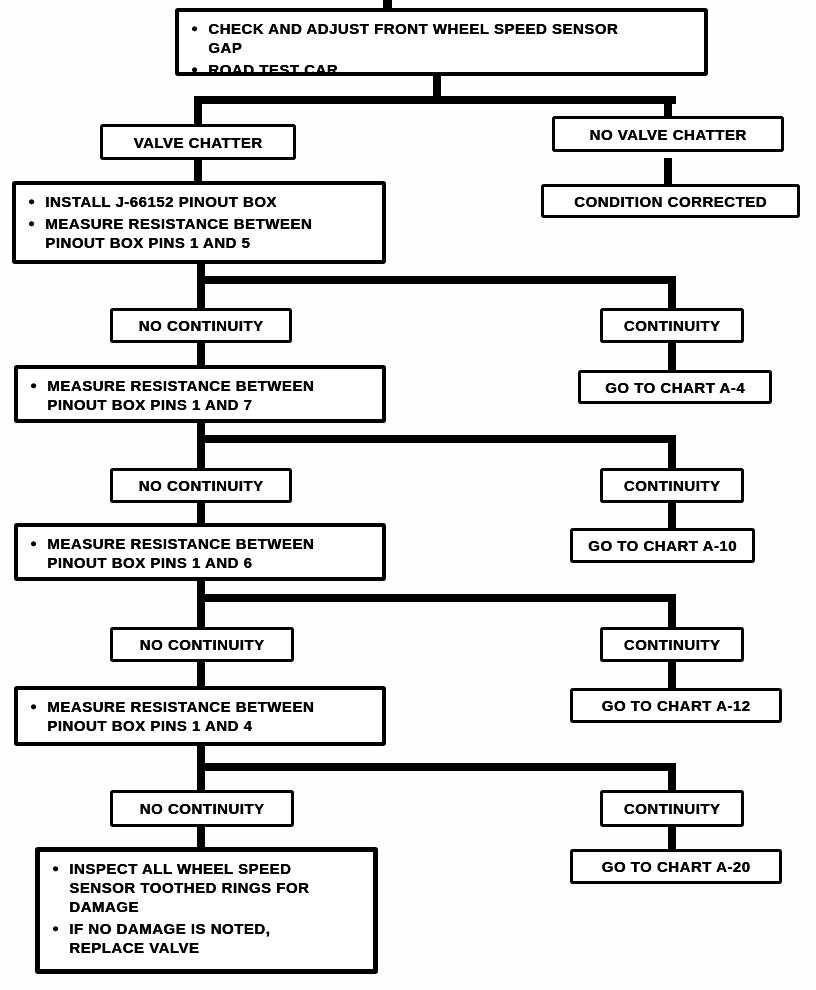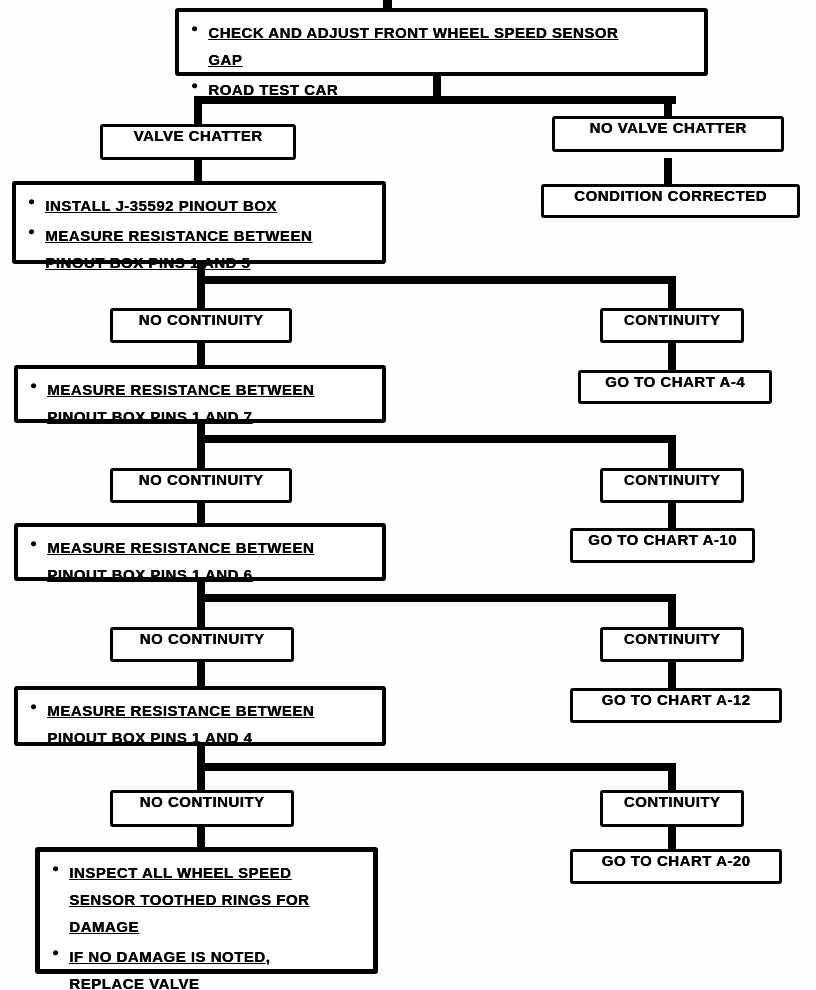--- a/index.html
+++ b/index.html
@@ -5,31 +5,31 @@
   html,body{margin:0;padding:0;background:#ffffff;}
   .stage{
     position:relative;width:816px;height:990px;background:#fefefe;
     font-family:"Liberation Sans", sans-serif;color:#000;overflow:hidden;
   }
   .box{
     position:absolute;box-sizing:border-box;background:#fff;border:3px solid #000;
     border-radius:3px;font-weight:700;
   }
   .label{
-    display:flex;align-items:flex-start;justify-content:center;
+    display:flex;align-items:center;justify-content:center;
     font-size:15px;letter-spacing:.5px;white-space:nowrap;
     text-shadow:.4px 0 0 #000;
   }
   .bullets{
     border-width:4px;padding:7px 8px 6px 12px;font-size:15px;letter-spacing:.5px;
     text-shadow:.4px 0 0 #000;
   }
   .bullet-item{display:flex;align-items:flex-start;margin-bottom:3px;}
   .bullet{flex:0 0 auto;font-size:11px;line-height:19px;margin-right:10px;}
-  .bullet-text{white-space:pre-line;line-height:27px;text-decoration:underline;}
+  .bullet-text{white-space:pre-line;line-height:19px;}
   .line{position:absolute;background:#000;}
   .thick5{border-width:5px;}
 </style>
 </head>
 <body>
 
 <div class="stage">
 
   <div class="line" style="left:383px;top:0;width:9px;height:9px"></div>
   <div class="line" style="left:433px;top:74px;width:8px;height:28px"></div>
@@ -79,21 +79,21 @@
     <span>VALVE CHATTER</span>
   </div>
 
   <div class="box label" style="left:552px;top:116px;width:232px;height:36px">
     <span>NO VALVE CHATTER</span>
   </div>
 
   <div class="box bullets" style="left:12px;top:181px;width:374px;height:83px">
     <div class="bullet-item">
       <span class="bullet">●</span>
-      <span class="bullet-text">INSTALL J-35592 PINOUT BOX</span>
+      <span class="bullet-text">INSTALL J-66152 PINOUT BOX</span>
     </div>
     <div class="bullet-item">
       <span class="bullet">●</span>
       <span class="bullet-text">MEASURE RESISTANCE BETWEEN
 PINOUT BOX PINS 1 AND 5</span>
     </div>
   </div>
 
   <div class="box label" style="left:541px;top:184px;width:259px;height:34px">
     <span>CONDITION CORRECTED</span>

